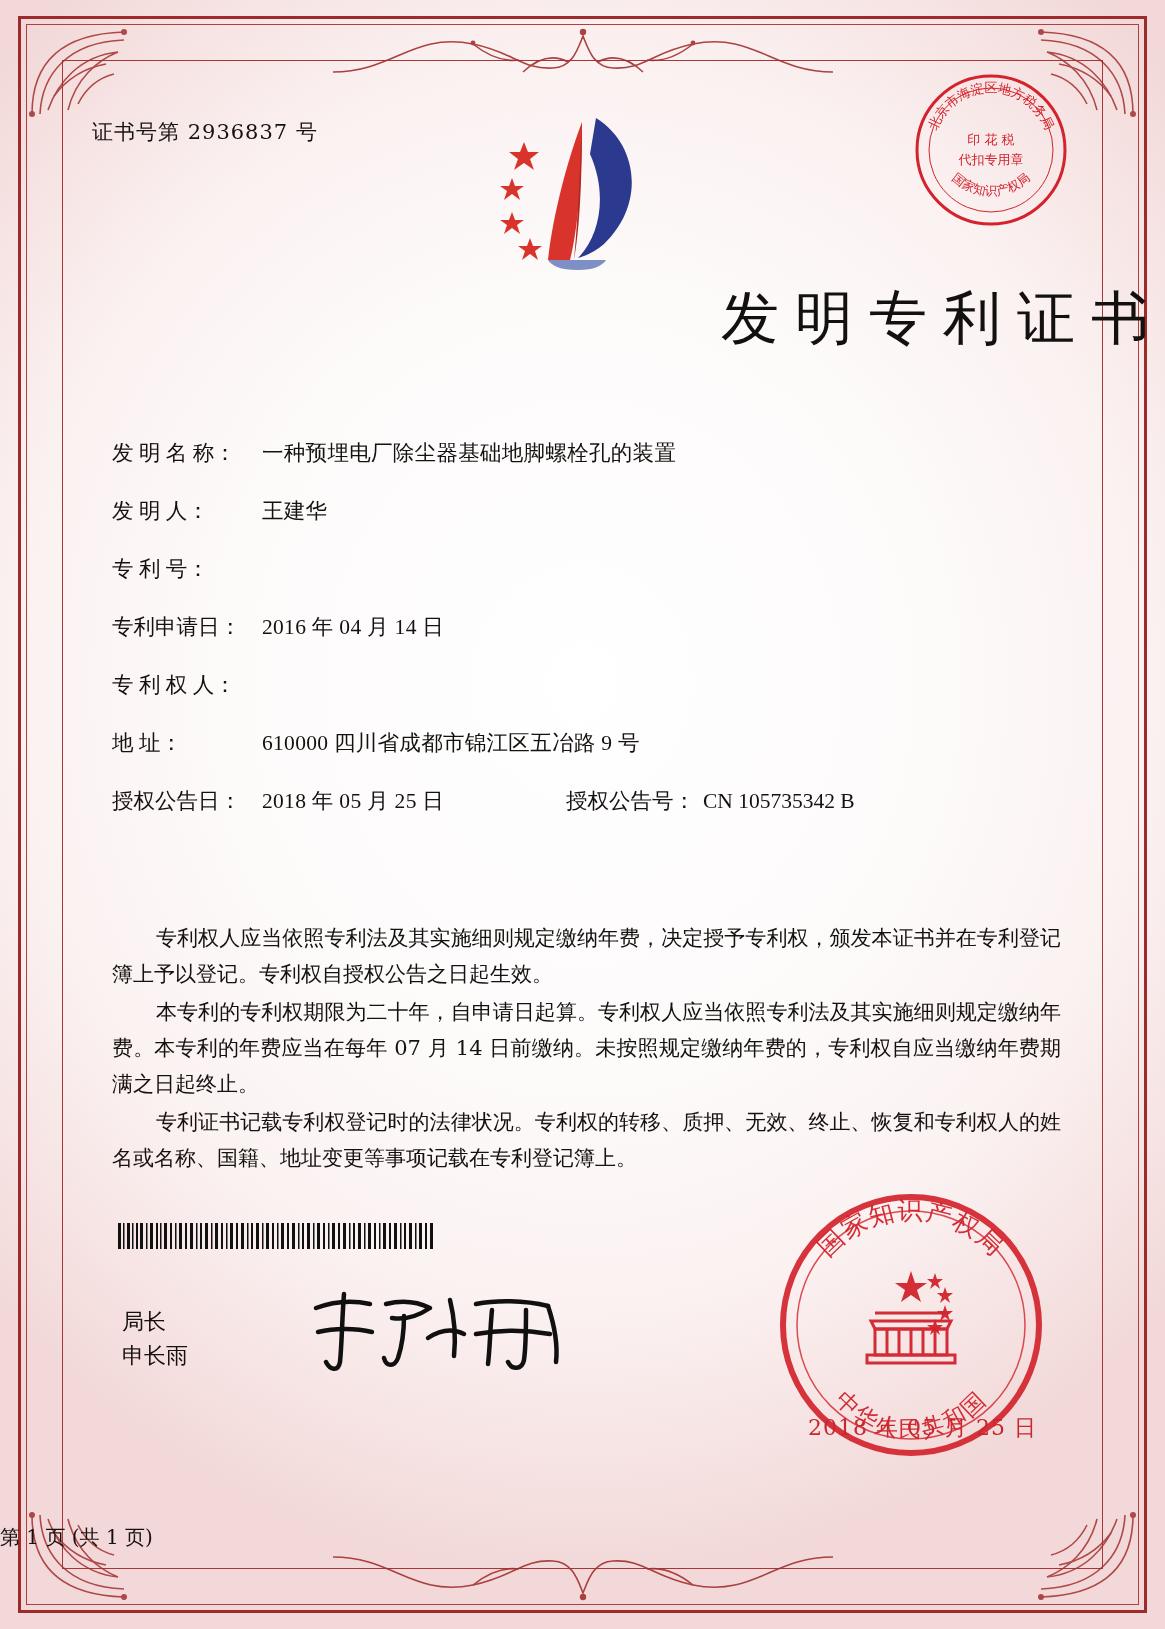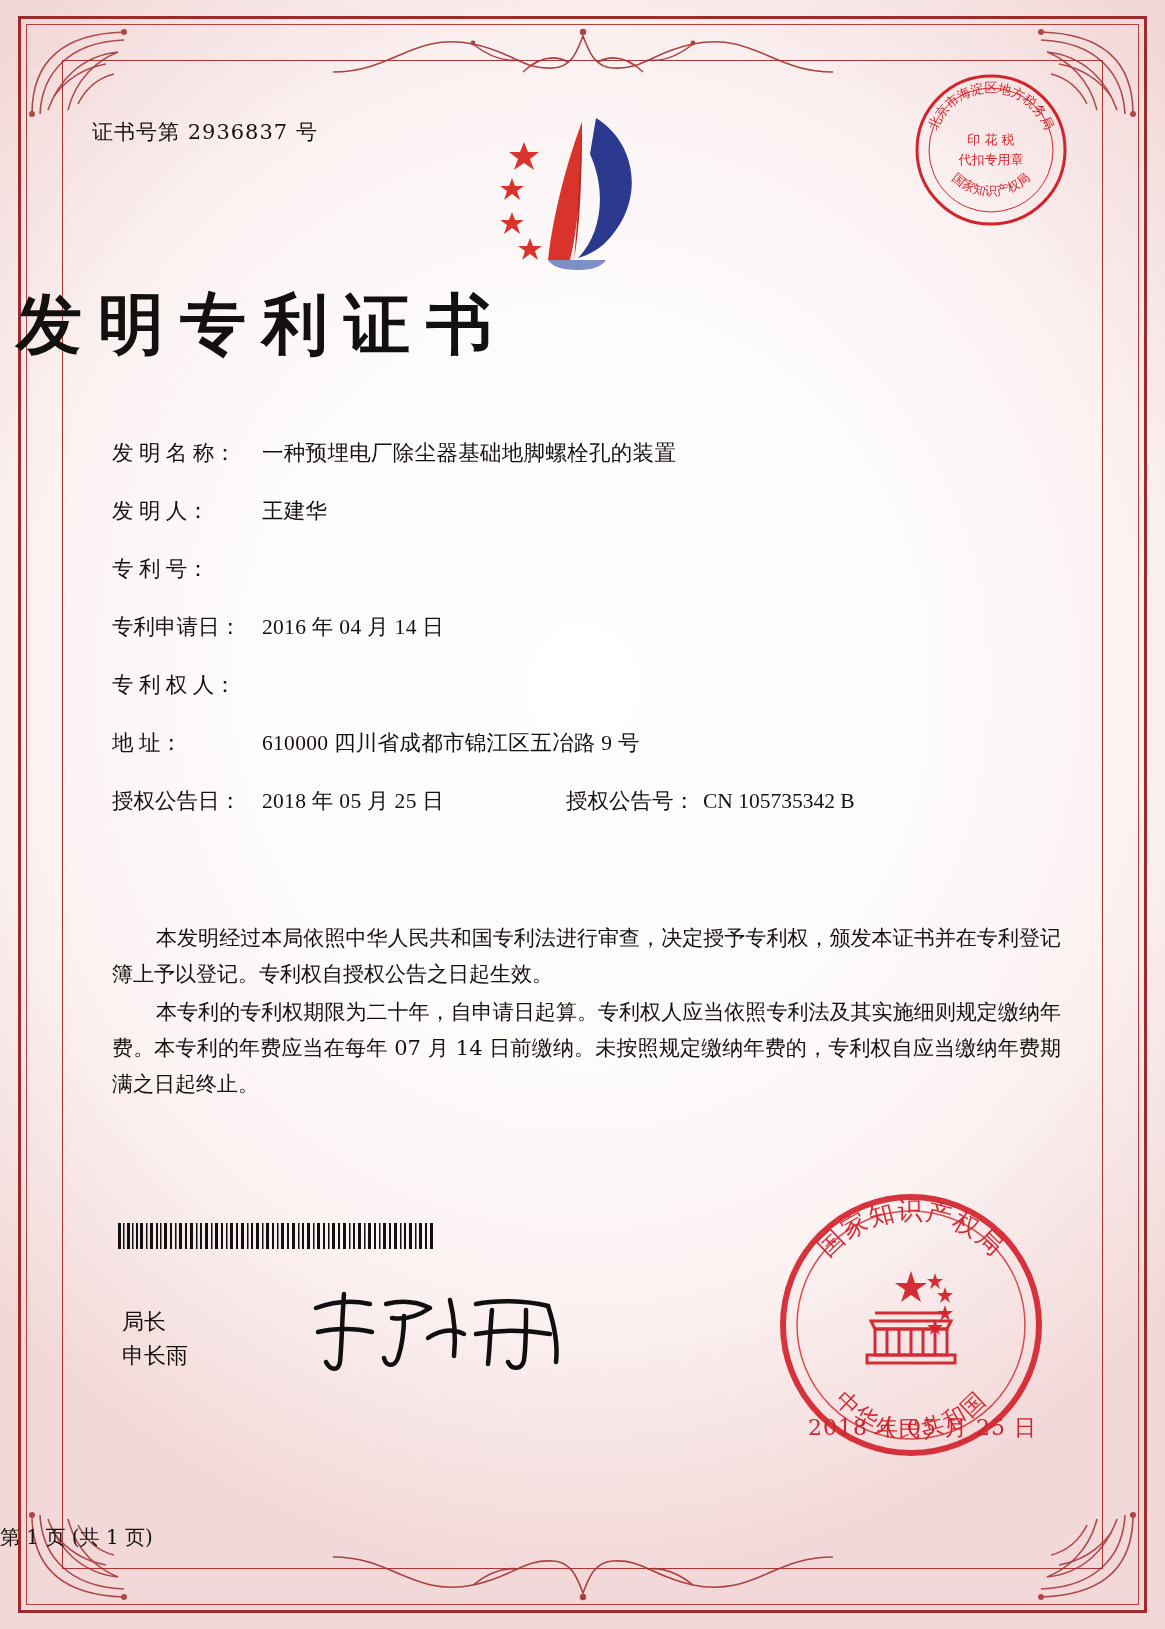--- a/index.html
+++ b/index.html
@@ -100,24 +100,24 @@
     top: 72px;
     width: 156px;
     height: 156px;
   }
   .stamp-tax svg { width: 100%; height: 100%; display: block; }
 
   .main-title {
     position: absolute;
     left: 0; right: 0;
     top: 280px;
-    text-align: left;
-    font-size: 66px;
+    text-align: right;
+    font-size: 58px;
     letter-spacing: 16px;
-    font-weight: bold;
+    font-weight: normal;
     color: #131010;
     font-family: "DejaVu Serif", serif;
     text-indent: 16px;
   }
 
   .fields {
     position: absolute;
     left: 112px;
     top: 438px;
     right: 100px;
@@ -360,22 +360,23 @@
     </div>
     <div class="field-row two-col">
       <div class="field-label">授权公告日：</div>
       <div class="field-value">2018 年 05 月 25 日</div>
       <div class="second-label">授权公告号：</div>
       <div class="second-label">CN 105735342 B</div>
     </div>
   </div>
 
   <div class="para-block">
-    <p>本发明经过本局依照中华人民共和国专利法进行审查，决定授予专利权，颁发本证书并在专利登记簿上予以登记。专利权自授权公告之日起生效。</p>
+    <p>专利权人应当依照专利法及其实施细则规定缴纳年费，决定授予专利权，颁发本证书并在专利登记簿上予以登记。专利权自授权公告之日起生效。</p>
     <p>本专利的专利权期限为二十年，自申请日起算。专利权人应当依照专利法及其实施细则规定缴纳年费。本专利的年费应当在每年 07 月 14 日前缴纳。未按照规定缴纳年费的，专利权自应当缴纳年费期满之日起终止。</p>
+    <p>专利证书记载专利权登记时的法律状况。专利权的转移、质押、无效、终止、恢复和专利权人的姓名或名称、国籍、地址变更等事项记载在专利登记簿上。</p>
   </div>
 
   <div class="barcode">
     <svg viewBox="0 0 318 26" preserveAspectRatio="none">
       <g fill="#111">
         <rect x="0" y="0" width="3" height="26"></rect>
           <rect x="5" y="0" width="1.5" height="26"></rect>
         <rect x="9" y="0" width="3" height="26"></rect>
           <rect x="14" y="0" width="1.5" height="26"></rect>
         <rect x="18" y="0" width="2" height="26"></rect>

